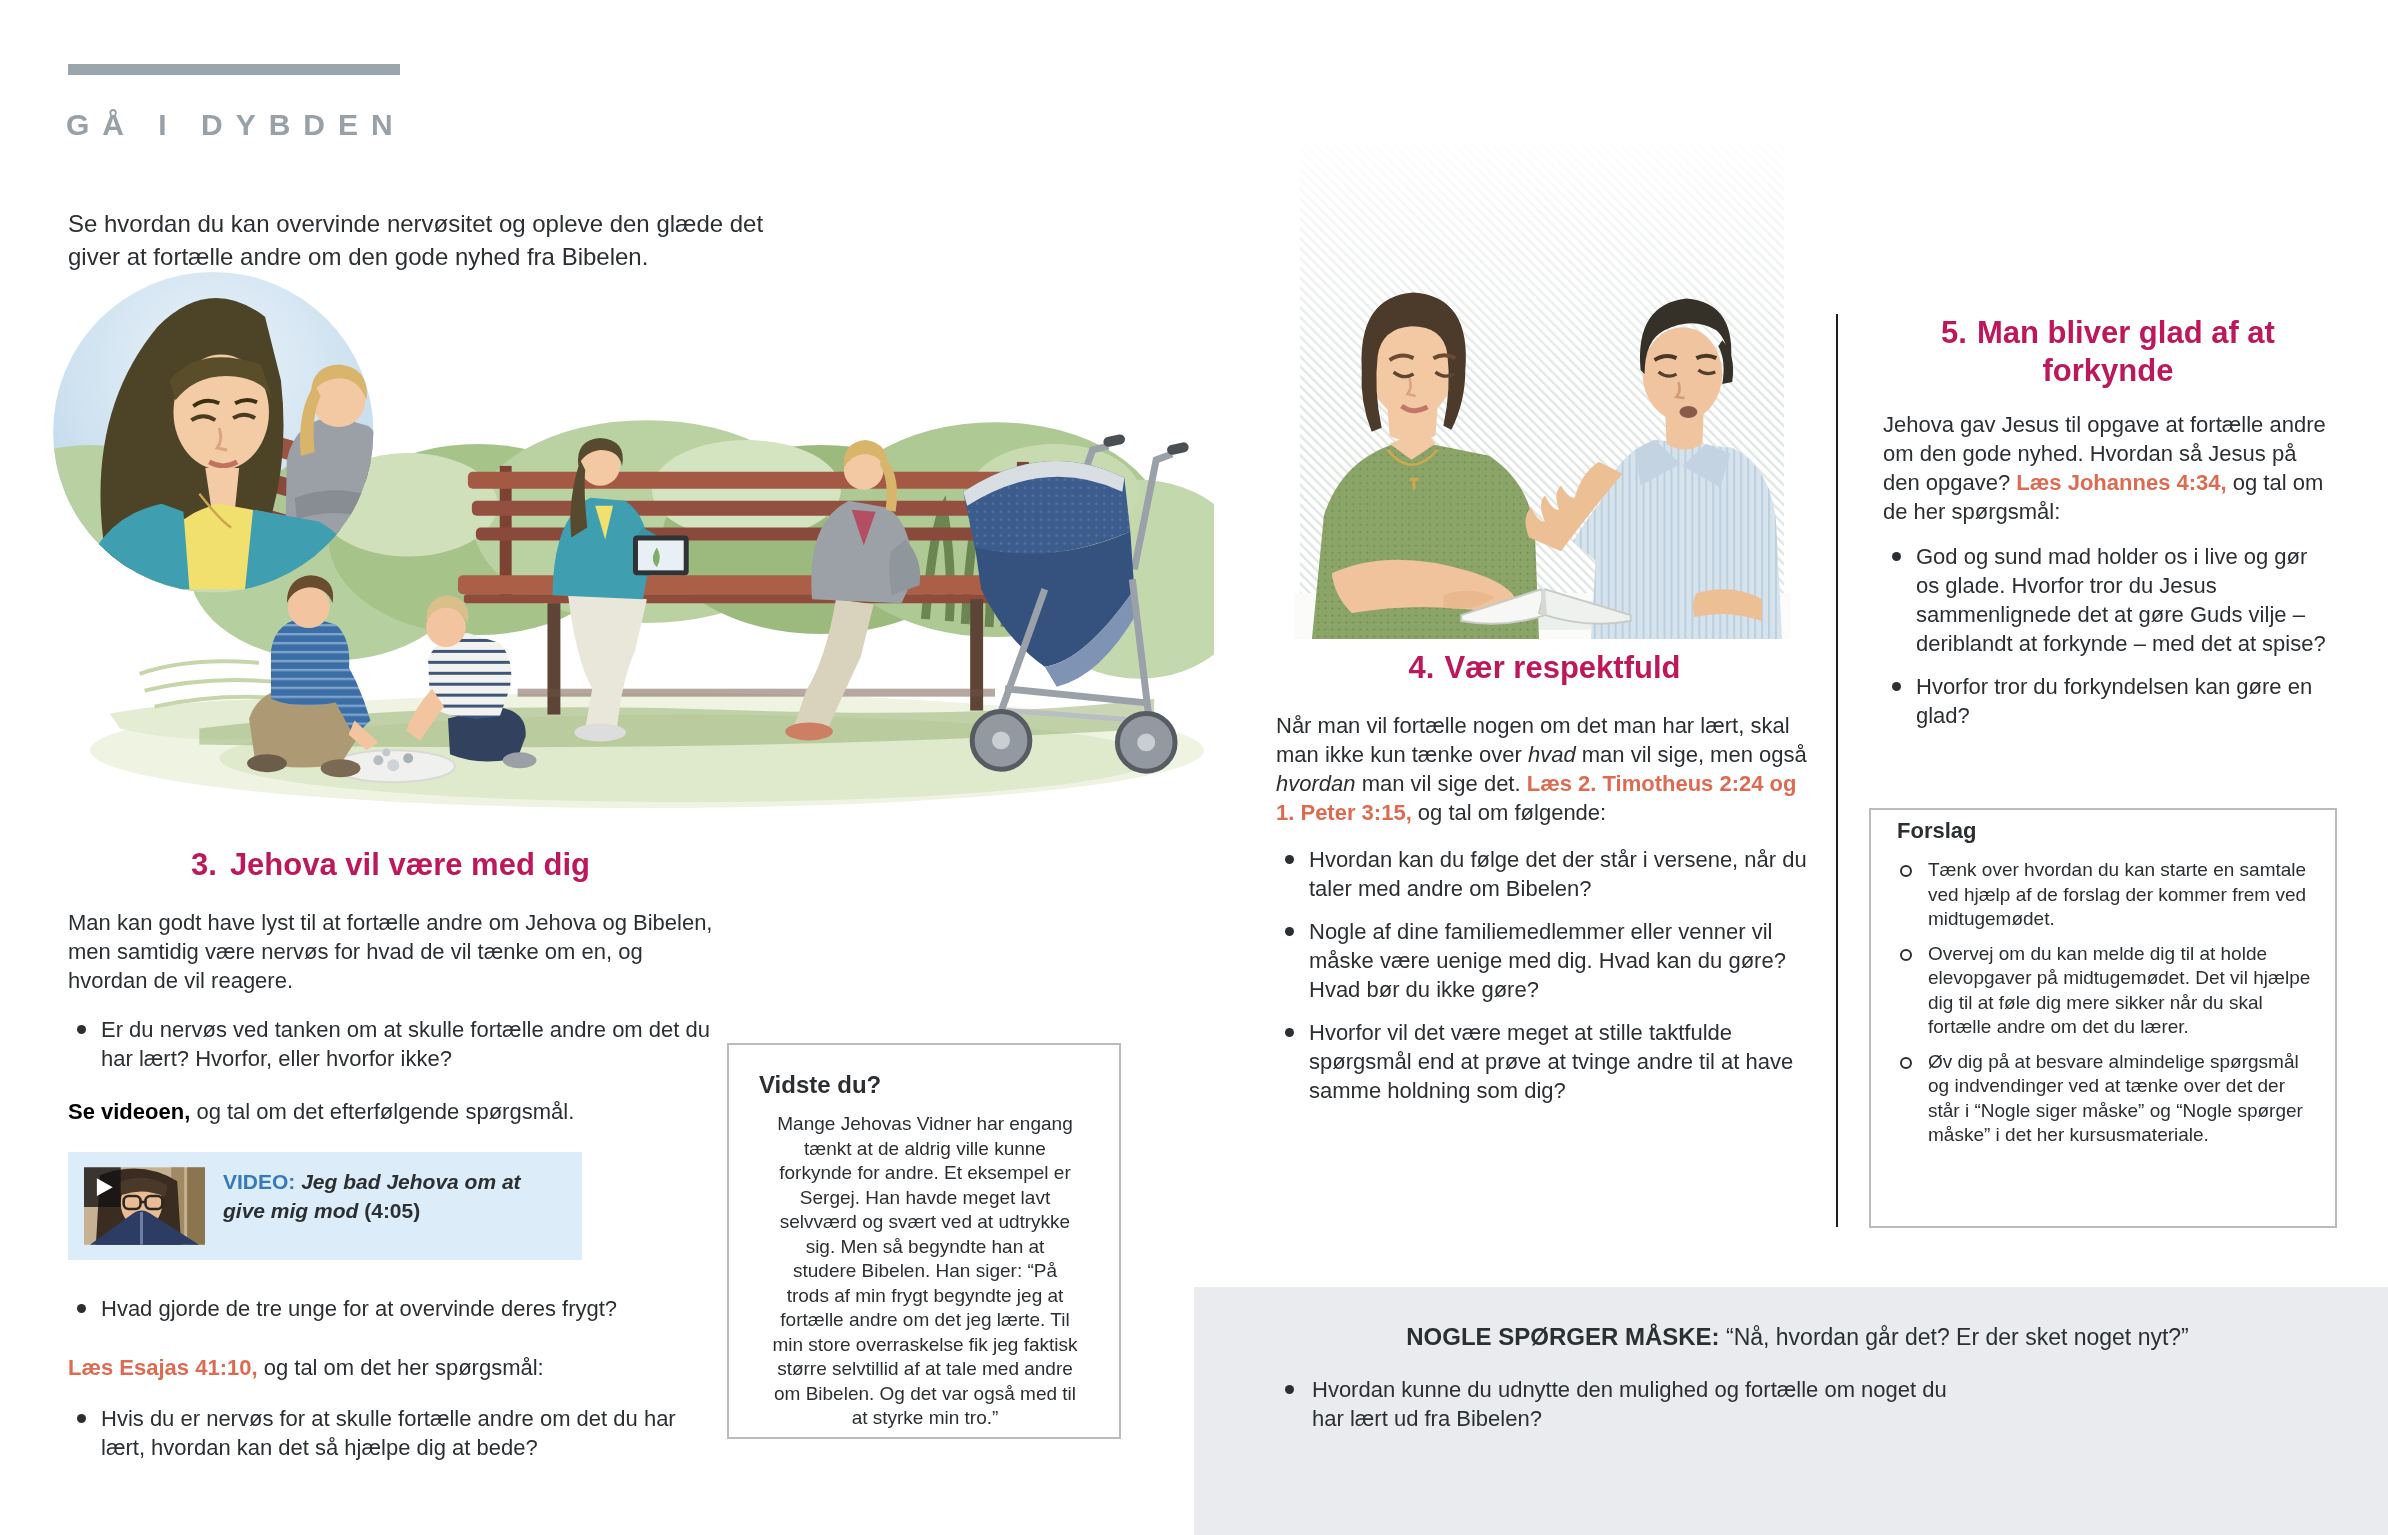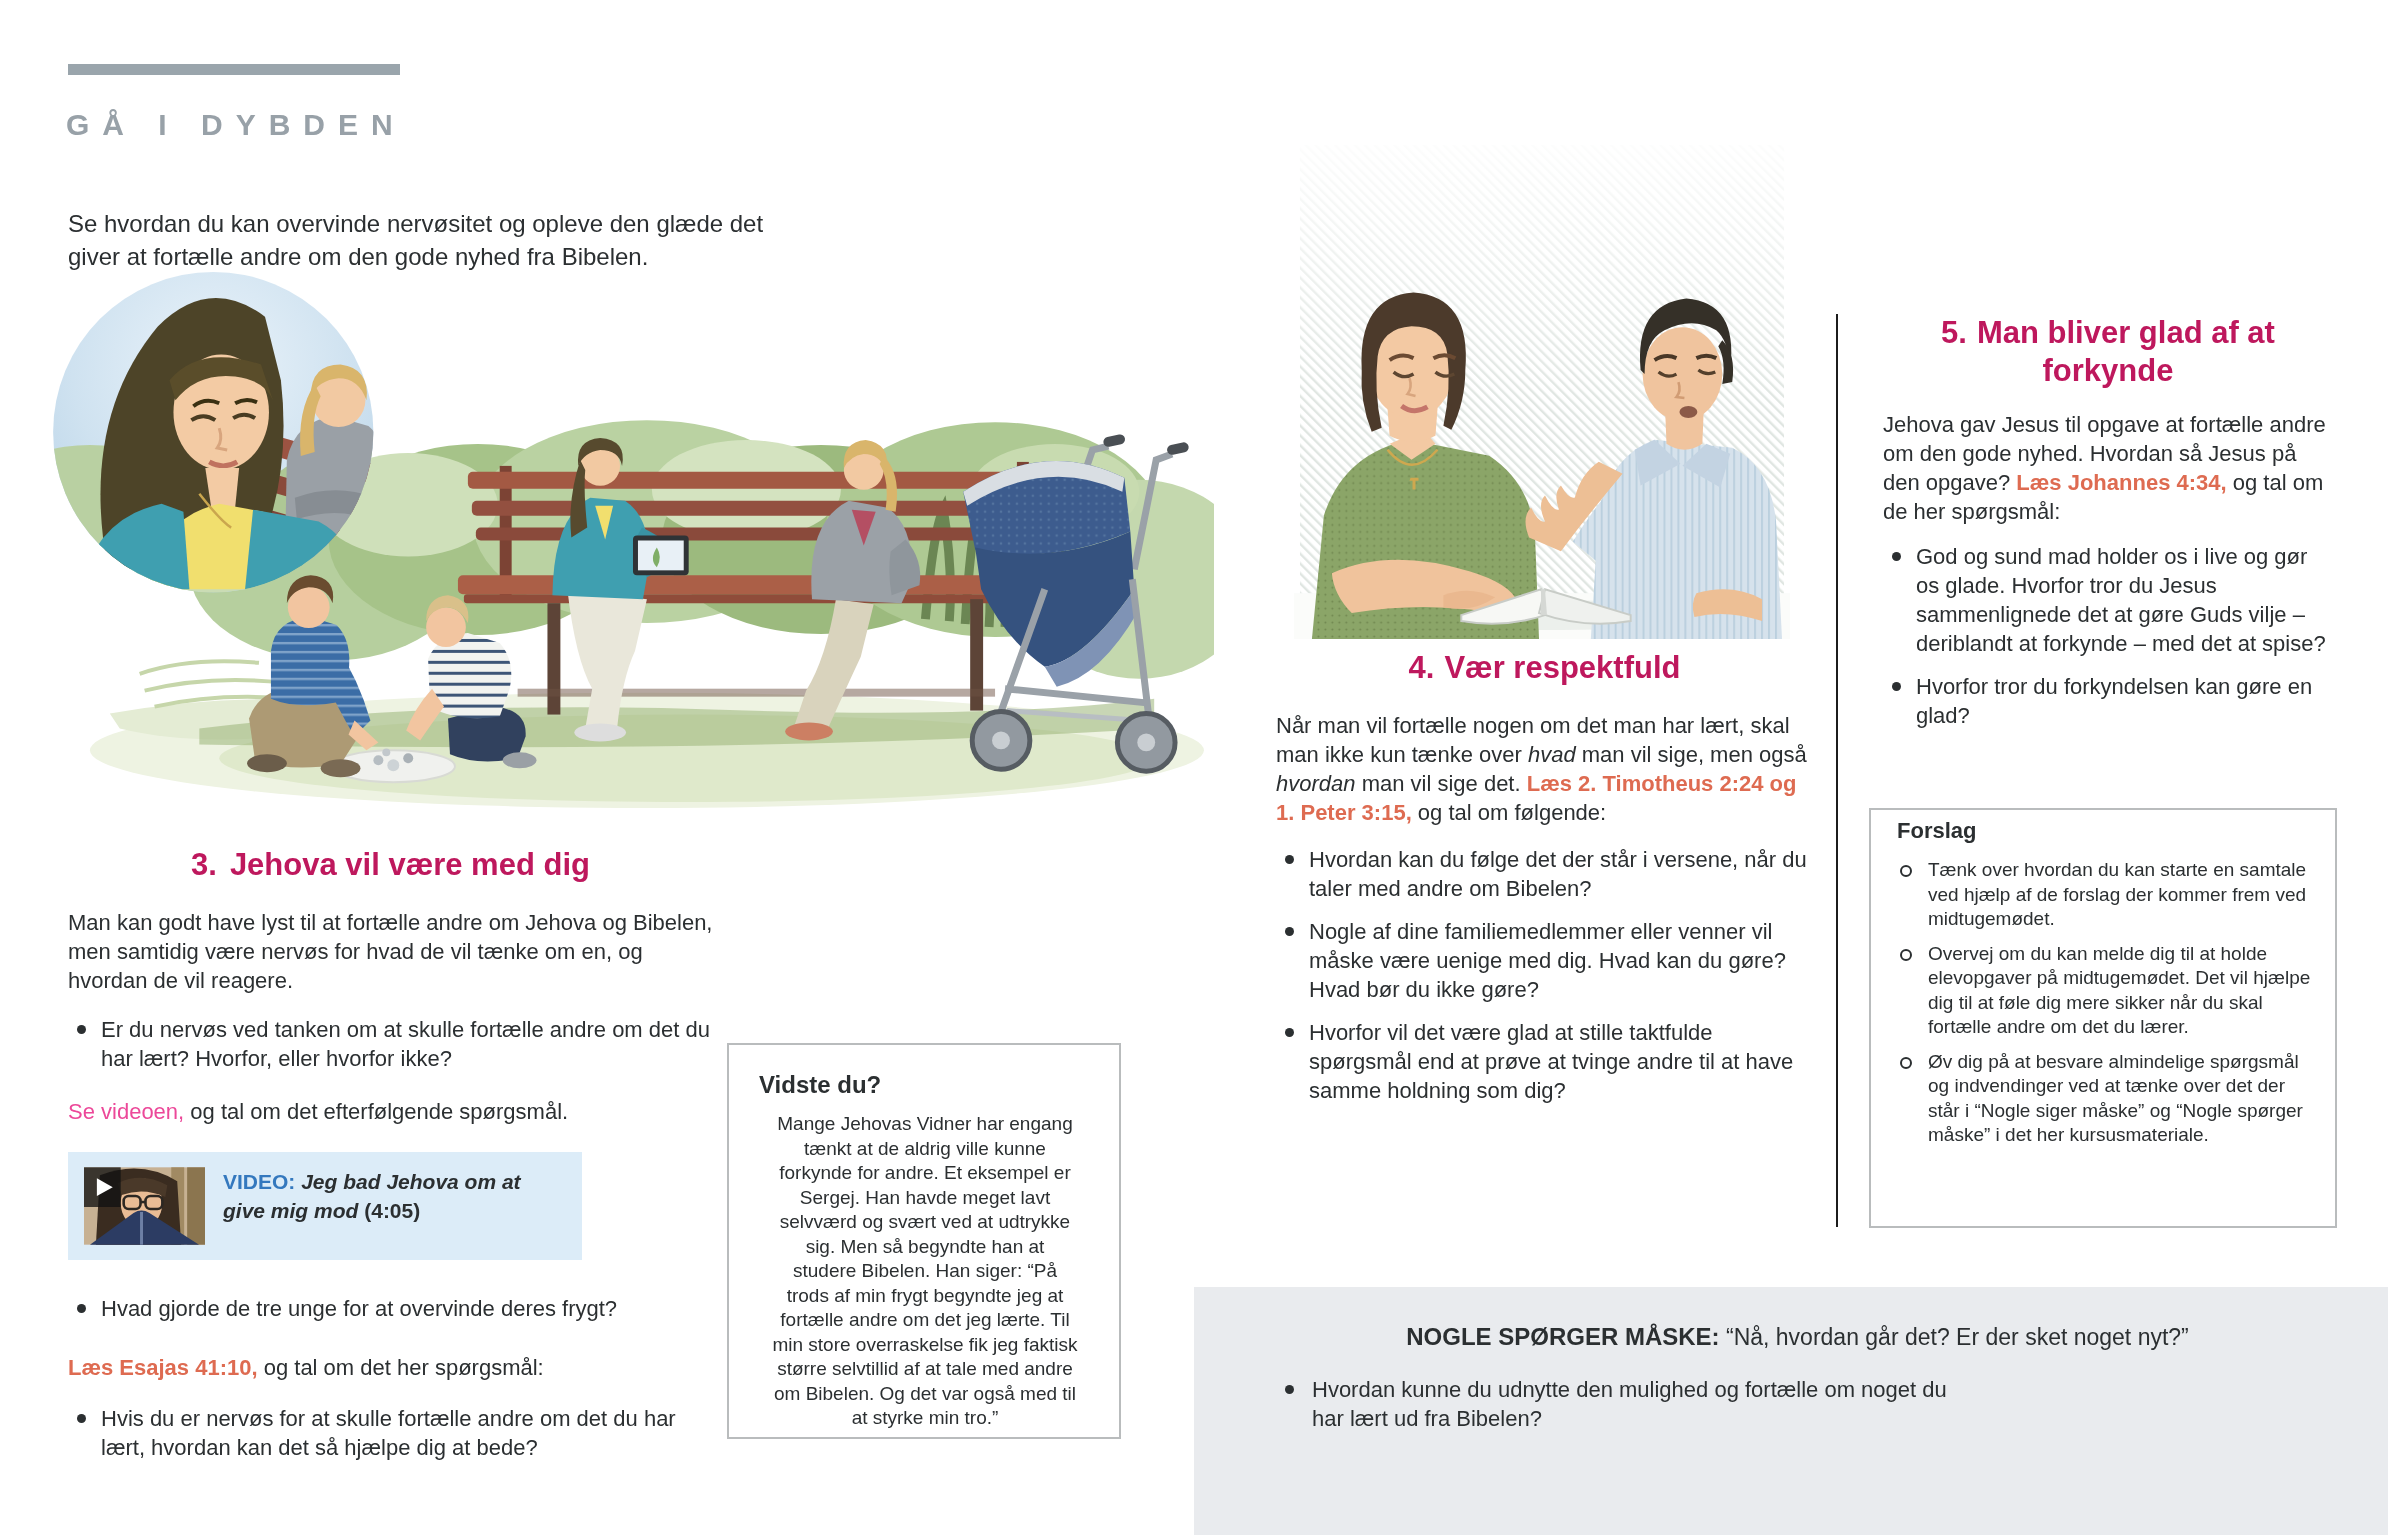--- a/index.html
+++ b/index.html
@@ -13,21 +13,21 @@
   .kicker-bar{left:68px;top:64px;width:332px;height:11px;background:#9aa5ac;}
   .kicker{left:66px;top:108px;font-size:30px;font-weight:700;letter-spacing:13px;color:#98a1a8;white-space:nowrap;}
   .intro{left:68px;top:183px;width:697px;font-size:24px;line-height:33px;}
 
   
   h2.sec-h{font-size:31px;line-height:38px;font-weight:700;color:#be185d;margin:0 0 24px 0;text-align:center;}
   h2.sec-h .num{margin-right:13px;}
 
   .body-p{font-size:22px;line-height:29px;margin:0;}
   .lead{margin-top:24px;font-size:22px;line-height:29px;}
-  .link-blue{color:#ec4899;font-weight:400;cursor:pointer;}
+  .link-blue{color:#000000;font-weight:700;cursor:pointer;}
   .link-orange{color:#de6b51;font-weight:700;cursor:pointer;}
   .it{font-style:italic;}
 
   ul.dots{list-style:none;margin:20px 0 0 0;padding:0;}
   ul.dots li{position:relative;padding-left:33px;font-size:22px;line-height:29px;margin-bottom:14px;}
   ul.dots li::before{content:"";position:absolute;left:9px;top:10px;width:9px;height:9px;border-radius:50%;background:#2b2f31;}
 
   
   .sec3{left:68px;top:846px;width:645px;}
   .sec4{left:1276px;top:649px;width:537px;}
@@ -350,21 +350,21 @@
       </g>
     </svg>
   </div>
 
   <div class="abs sec4">
     <h2 class="sec-h"><span class="num" style="margin-right:10px;">4.</span><span>Vær respektfuld</span></h2>
     <p class="body-p"><span>Når man vil fortælle nogen om det man har lært, skal man ikke kun tænke over </span><span class="it">hvad</span><span> man vil sige, men også </span><span class="it">hvordan</span><span> man vil sige det. </span><span class="link-orange">Læs 2. Timotheus 2:24 og 1. Peter 3:15,</span><span> og tal om følgende:</span></p>
     <ul class="dots" style="margin-top:18px;">
       <li><span>Hvordan kan du følge det der står i versene, når du taler med andre om Bibelen?</span></li>
       <li><span>Nogle af dine familiemedlemmer eller venner vil måske være uenige med dig. Hvad kan du gøre? Hvad bør du ikke gøre?</span></li>
-      <li><span>Hvorfor vil det være glad at stille taktfulde spørgsmål end at prøve at tvinge andre til at have samme holdning som dig?</span></li>
+      <li><span>Hvorfor vil det være meget at stille taktfulde spørgsmål end at prøve at tvinge andre til at have samme holdning som dig?</span></li>
     </ul>
   </div>
 
   <div class="abs divider"></div>
 
   <div class="abs sec5">
     <h2 class="sec-h" style="margin-bottom:20px;"><span class="num" style="margin-right:10px;">5.</span><span>Man bliver glad af at forkynde</span></h2>
     <p class="body-p"><span>Jehova gav Jesus til opgave at fortælle andre om den gode nyhed. Hvordan så Jesus på den opgave? </span><span class="link-orange">Læs Johannes 4:34,</span><span> og tal om de her spørgsmål:</span></p>
     <ul class="dots" style="margin-top:16px;">
       <li><span>God og sund mad holder os i live og gør os glade. Hvorfor tror du Jesus sammenlignede det at gøre Guds vilje – deriblandt at forkynde – med det at spise?</span></li>

